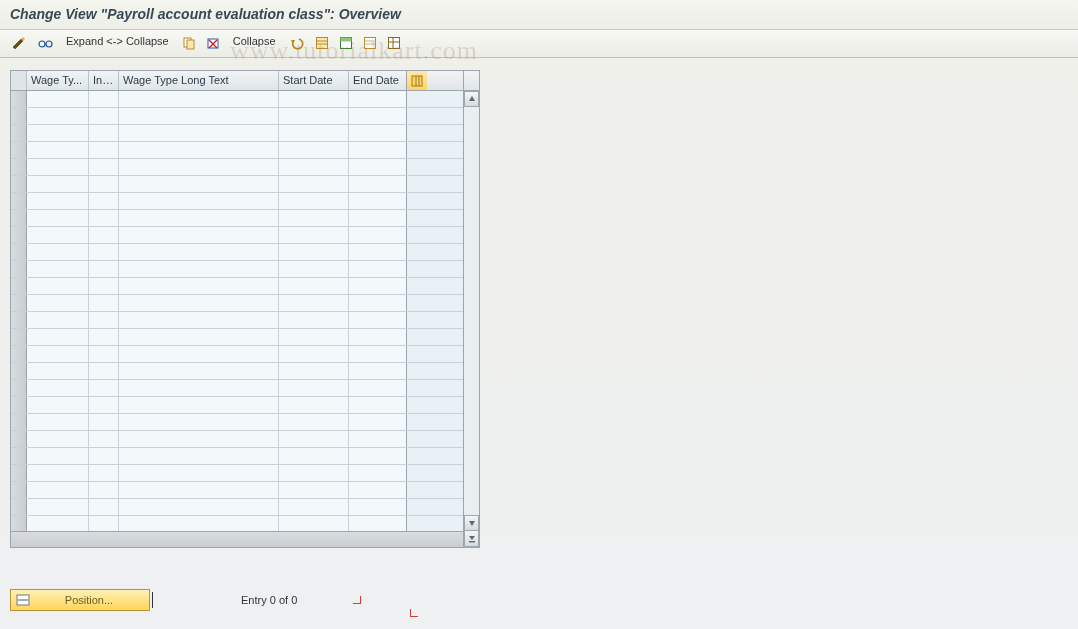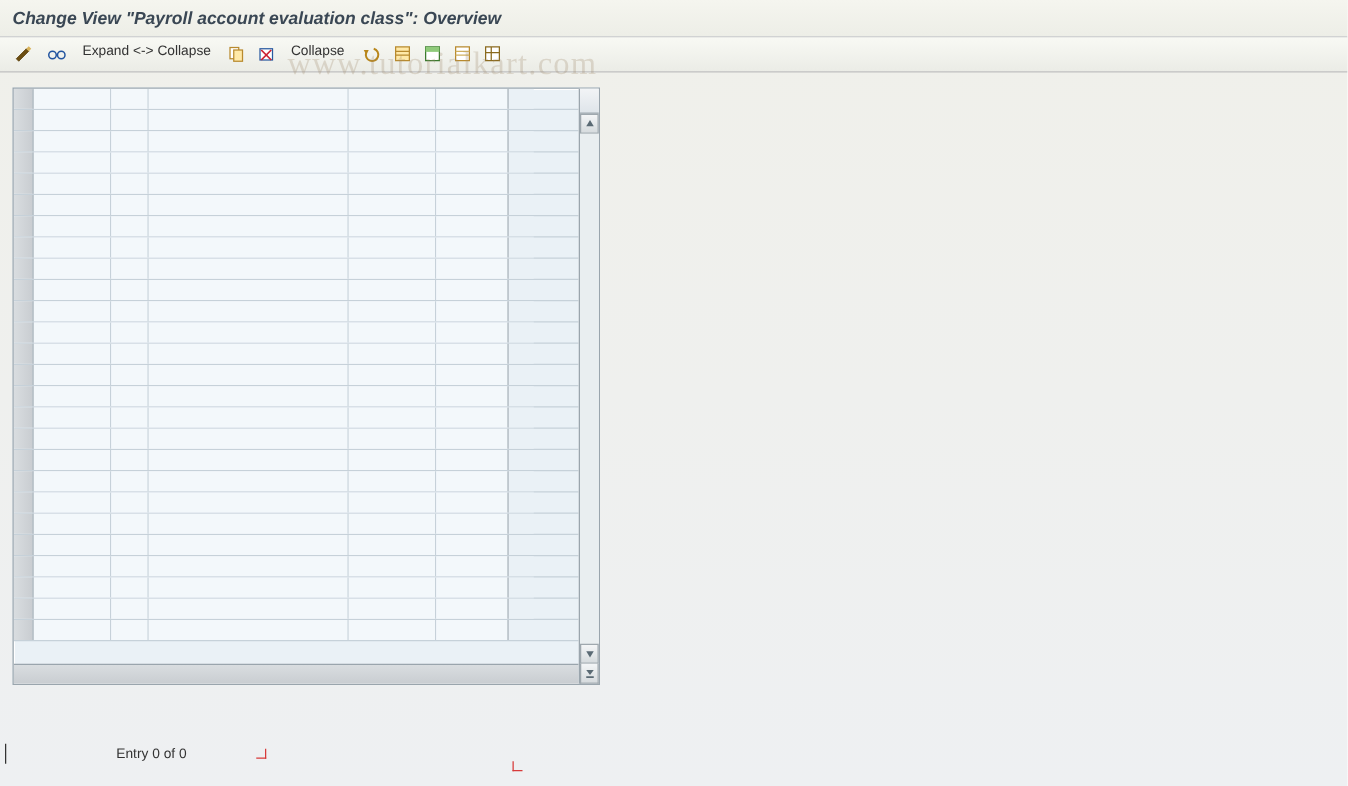--- a/index.html
+++ b/index.html
@@ -250,20 +250,35 @@
         <line x1="1.5" y1="6" x2="12.5" y2="6" stroke="#8a6a1e"></line>
       </svg>
   </span>
 </div>
 
 <div class="watermark">www.tutorialkart.com</div>
 
 <div class="main-area">
   <div class="table-wrap">
     <div class="table-grid">
+      <div class="thead">
+        <div class="th sel"></div>
+        <div class="th c1">Wage Ty...</div>
+        <div class="th c2">Inf...</div>
+        <div class="th c3">Wage Type Long Text</div>
+        <div class="th c4">Start Date</div>
+        <div class="th c5">End Date</div>
+        <div class="th cfg">
+          <svg width="12" height="12">
+              <rect x="1" y="1" width="10" height="10" fill="#ffd26a" stroke="#9a7a1e"></rect>
+              <line x1="5" y1="1" x2="5" y2="11" stroke="#9a7a1e"></line>
+              <line x1="8" y1="1" x2="8" y2="11" stroke="#9a7a1e"></line>
+            </svg>
+        </div>
+      </div>
       <div class="tbody">
 
         <div class="tr">
             <div class="td sel"></div>
             <div class="td c1"></div>
             <div class="td c2"></div>
             <div class="td c3"></div>
             <div class="td c4"></div>
             <div class="td c5"></div>
             <div class="td spacer"></div>
@@ -514,18 +529,27 @@
         <svg width="8" height="8">
             <path d="M1 1 L7 1 L4 5 Z" fill="#5a6a74"></path>
             <rect x="1" y="6" width="6" height="1.4" fill="#5a6a74"></rect>
           </svg>
       </div>
     </div>
   </div>
 </div>
 
 <div class="bottom-bar">
+  <div class="pos-btn">
+    <span class="pos-ico">
+      <svg width="14" height="14">
+          <rect x="1" y="2" width="12" height="10" fill="#fff" stroke="#6b7a85"></rect>
+          <rect x="1" y="6" width="12" height="2" fill="#9fb0bc"></rect>
+        </svg>
+    </span>
+    <span class="lbl">Position...</span>
+  </div>
   <span class="cursor-line"></span>
   <span class="entry-text">Entry 0 of 0</span>
   <span style="flex:0 0 40px"></span>
   <span class="corner-mark" style="transform:rotate(90deg)"></span>
   <span style="position:absolute;left:400px;bottom:-6px" class="corner-mark bl"></span>
 </div>
 
 </body></html>

